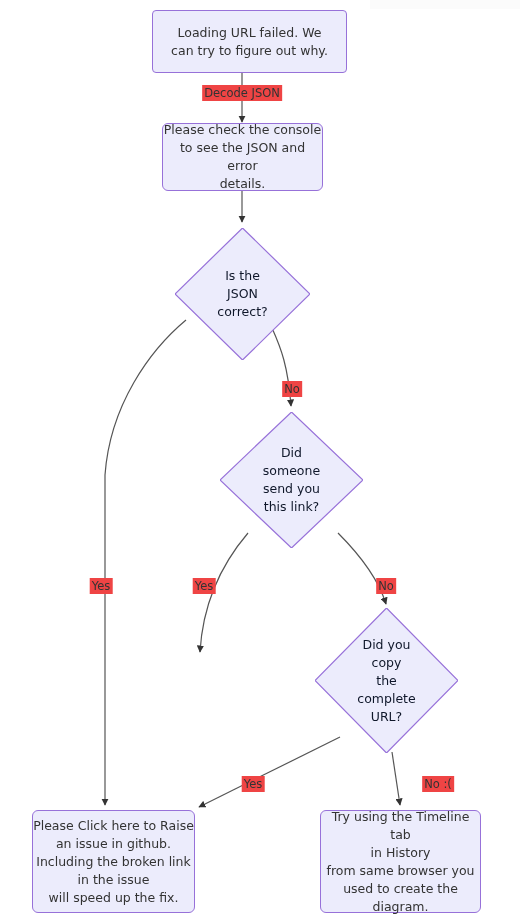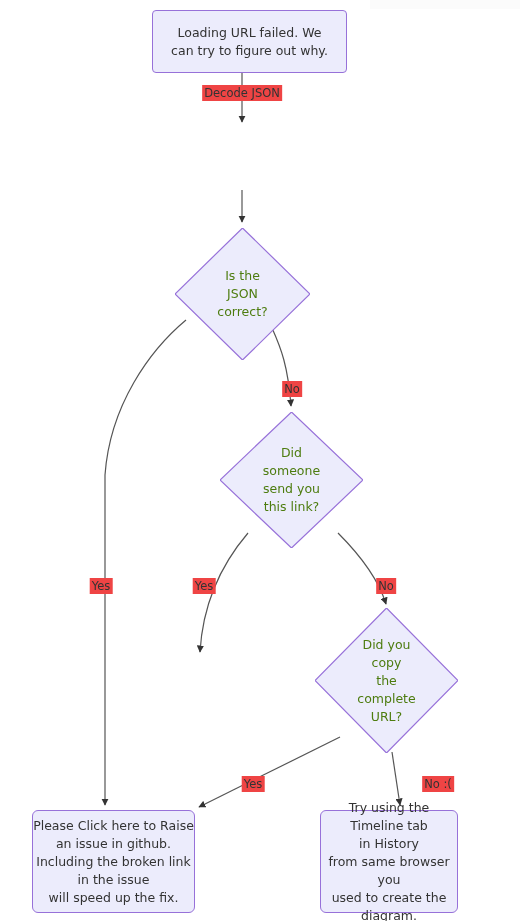--- a/index.html
+++ b/index.html
@@ -69,21 +69,21 @@
     position: absolute;
     left: 0; top: 0;
     width: 100%;
     height: 100%;
   }
   .diamond-label {
     position: absolute;
     left: 50%;
     top: 50%;
     transform: translate(-50%, -50%);
-    color: #4d7c0f;
+    color: #0f172a;
     font-size: 12.5px;
     line-height: 18px;
     text-align: center;
     white-space: pre-line;
     pointer-events: none;
   }
 
   
   .edge-label {
     position: absolute;
@@ -123,20 +123,23 @@
     <path d="M 338 533 C 360 555, 378 578, 386 604" fill="none" stroke="#555555" stroke-width="1.2" marker-end="url(#arrow)"></path>
 
     <path d="M 340 737 L 199 807" fill="none" stroke="#555555" stroke-width="1.2" marker-end="url(#arrow)"></path>
 
     <path d="M 392 752 L 400 805" fill="none" stroke="#555555" stroke-width="1.2" marker-end="url(#arrow)"></path>
   </svg>
 
   <div class="node sharp" style="left:152px; top:10px; width:195px; height:63px;">Loading URL failed. We
 can try to figure out why.</div>
 
+  <div class="node rounded" style="left:162px; top:123px; width:161px; height:68px;">Please check the console
+to see the JSON and error
+details.</div>
 
   <div class="diamond-wrap" style="left:175px; top:228px; width:135px; height:132px;">
     <svg class="diamond-shape" viewBox="0 0 135 132" preserveAspectRatio="none">
       <polygon points="67.5,0 135,66 67.5,132 0,66" fill="#ececfc" stroke="#9771d9" stroke-width="1.2"></polygon>
     </svg>
     <div class="diamond-label">Is the JSON correct?</div>
   </div>
 
   <div class="diamond-wrap" style="left:220px; top:412px; width:143px; height:136px;">
     <svg class="diamond-shape" viewBox="0 0 143 136" preserveAspectRatio="none">
@@ -154,21 +157,21 @@
     <div class="diamond-label">Did you copy
 the complete URL?</div>
   </div>
 
   <div class="node rounded" style="left:32px; top:810px; width:163px; height:103px;">Please Click here to Raise
 an issue in github.
 Including the broken link
 in the issue
 will speed up the fix.</div>
 
-  <div class="node rounded" style="left:320px; top:810px; width:138px; height:103px;">Try using the Timeline tab
+  <div class="node rounded" style="left:320px; top:810px; width:161px; height:103px;">Try using the Timeline tab
 in History
 from same browser you
 used to create the
 diagram.</div>
 
   <div class="edge-label" style="left:242px; top:93px;">Decode JSON</div>
 
   <div class="edge-label" style="left:101px; top:586px;">Yes</div>
 
   <div class="edge-label" style="left:292px; top:389px;">No</div>

